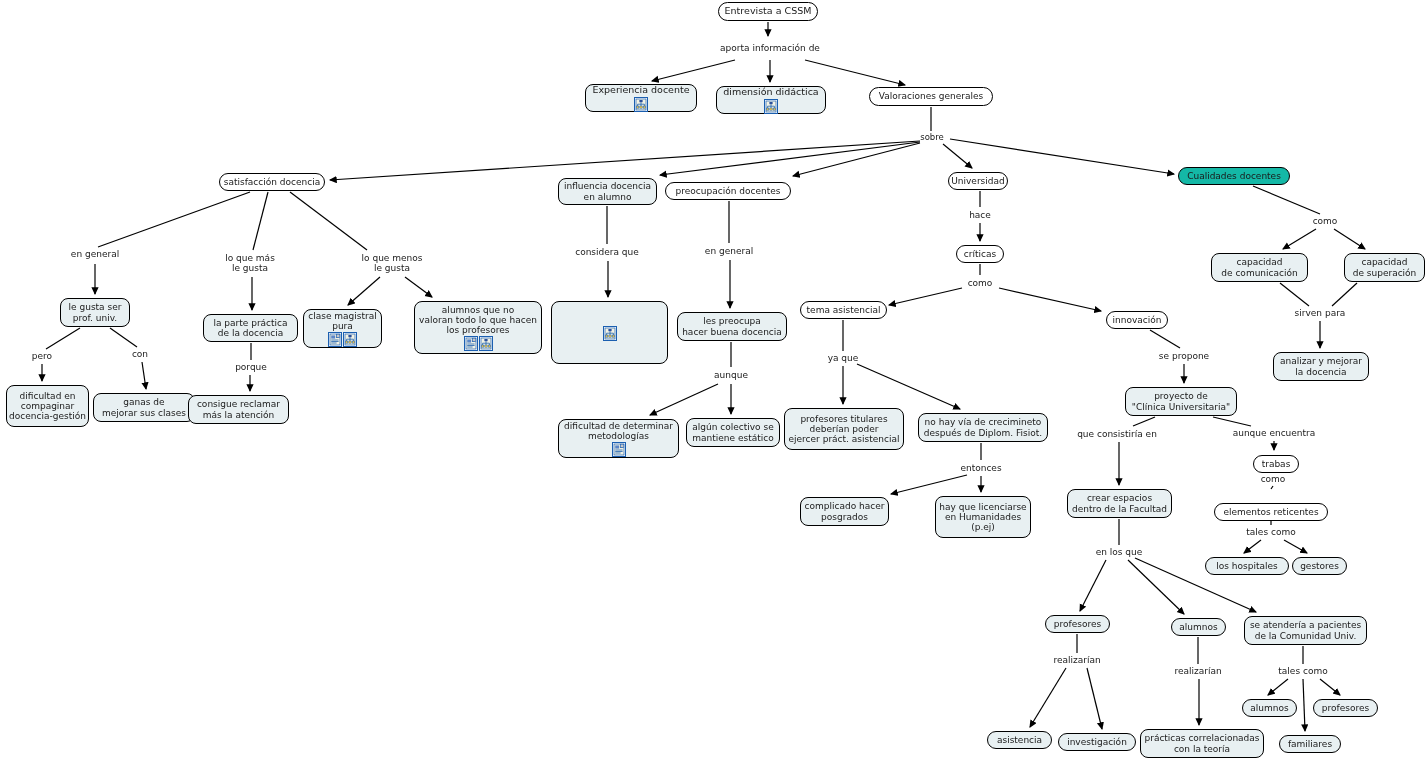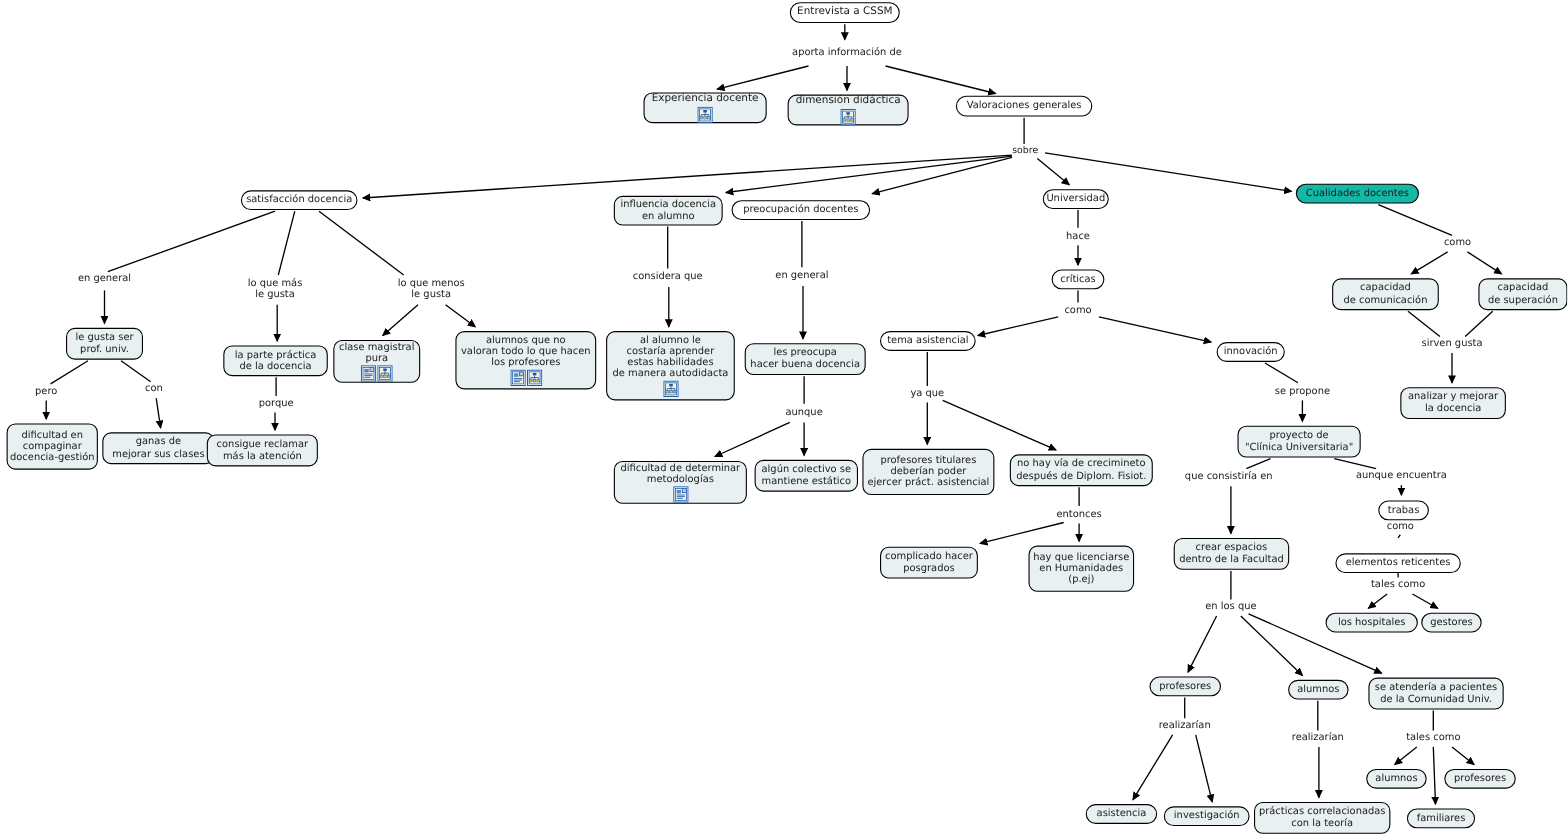--- a/index.html
+++ b/index.html
@@ -236,24 +236,21 @@
             </g>
             <g fill="#2a4f9b">
               <rect x="5.4" y="3" width="3.2" height="2.2"></rect>
             </g>
             <g fill="#e8c14a" stroke="#1b5fb0" stroke-width="0.5">
               <rect x="2.4" y="9" width="2.4" height="2.2"></rect>
               <rect x="5.8" y="9" width="2.4" height="2.2"></rect>
               <rect x="9.2" y="9" width="2.4" height="2.2"></rect>
             </g>
           </svg></div></div>
-      <div class="node" style="left: 551px; top: 301px; width: 117px; min-height: 63px; font-size: 9px; border-radius: 8px; background: rgb(232, 240, 242); border-color: rgb(0, 0, 0); color: rgb(26, 26, 26);"><span class="ntext">al alumno le
-costaría aprender
-estas habilidades
-de manera autodidacta</span><div class="icons"><svg viewBox="0 0 14 15" class="cicon">
+      <div class="node" style="left: 551px; top: 301px; width: 117px; min-height: 63px; font-size: 9px; border-radius: 8px; background: rgb(232, 240, 242); border-color: rgb(0, 0, 0); color: rgb(26, 26, 26);"><div class="icons"><svg viewBox="0 0 14 15" class="cicon">
             <rect x="0.5" y="0.5" width="13" height="14" fill="#ffffff" stroke="#1b5fb0" stroke-width="1"></rect>
             <rect x="2" y="2" width="10" height="11" fill="#f2f2e4" stroke="#1b5fb0" stroke-width="0.7"></rect>
             <g stroke="#1b5fb0" stroke-width="0.8" fill="none">
               <path d="M 7,5.2 L 7,7.2 M 3.6,7.2 L 10.4,7.2 M 3.6,7.2 L 3.6,9 M 7,7.2 L 7,9 M 10.4,7.2 L 10.4,9"></path>
             </g>
             <g fill="#2a4f9b">
               <rect x="5.4" y="3" width="3.2" height="2.2"></rect>
             </g>
             <g fill="#e8c14a" stroke="#1b5fb0" stroke-width="0.5">
               <rect x="2.4" y="9" width="2.4" height="2.2"></rect>
@@ -336,21 +333,21 @@
       <div class="linklabel" style="left: 729px; top: 251px; font-size: 9px; color: rgb(26, 26, 26);">en general</div>
       <div class="linklabel" style="left: 980px; top: 215px; font-size: 9px; color: rgb(26, 26, 26);">hace</div>
       <div class="linklabel" style="left: 1325px; top: 221px; font-size: 9px; color: rgb(26, 26, 26);">como</div>
       <div class="linklabel" style="left: 980px; top: 283px; font-size: 9px; color: rgb(26, 26, 26);">como</div>
       <div class="linklabel" style="left: 42px; top: 356px; font-size: 9px; color: rgb(26, 26, 26);">pero</div>
       <div class="linklabel" style="left: 140px; top: 354px; font-size: 9px; color: rgb(26, 26, 26);">con</div>
       <div class="linklabel" style="left: 251px; top: 367px; font-size: 9px; color: rgb(26, 26, 26);">porque</div>
       <div class="linklabel" style="left: 731px; top: 375px; font-size: 9px; color: rgb(26, 26, 26);">aunque</div>
       <div class="linklabel" style="left: 843px; top: 358px; font-size: 9px; color: rgb(26, 26, 26);">ya que</div>
       <div class="linklabel" style="left: 1184px; top: 356px; font-size: 9px; color: rgb(26, 26, 26);">se propone</div>
-      <div class="linklabel" style="left: 1320px; top: 313px; font-size: 9px; color: rgb(26, 26, 26);">sirven gusta</div>
+      <div class="linklabel" style="left: 1320px; top: 313px; font-size: 9px; color: rgb(26, 26, 26);">sirven para</div>
       <div class="linklabel" style="left: 1117px; top: 434px; font-size: 9px; color: rgb(26, 26, 26);">que consistiría en</div>
       <div class="linklabel" style="left: 1274px; top: 433px; font-size: 9px; color: rgb(26, 26, 26);">aunque encuentra</div>
       <div class="linklabel" style="left: 981px; top: 468px; font-size: 9px; color: rgb(26, 26, 26);">entonces</div>
       <div class="linklabel" style="left: 1273px; top: 479px; font-size: 9px; color: rgb(26, 26, 26);">como</div>
       <div class="linklabel" style="left: 1119px; top: 552px; font-size: 9px; color: rgb(26, 26, 26);">en los que</div>
       <div class="linklabel" style="left: 1271px; top: 532px; font-size: 9px; color: rgb(26, 26, 26);">tales como</div>
       <div class="linklabel" style="left: 1077px; top: 660px; font-size: 9px; color: rgb(26, 26, 26);">realizarían</div>
       <div class="linklabel" style="left: 1198px; top: 671px; font-size: 9px; color: rgb(26, 26, 26);">realizarían</div>
       <div class="linklabel" style="left: 1303px; top: 671px; font-size: 9px; color: rgb(26, 26, 26);">tales como</div>
     </div>

